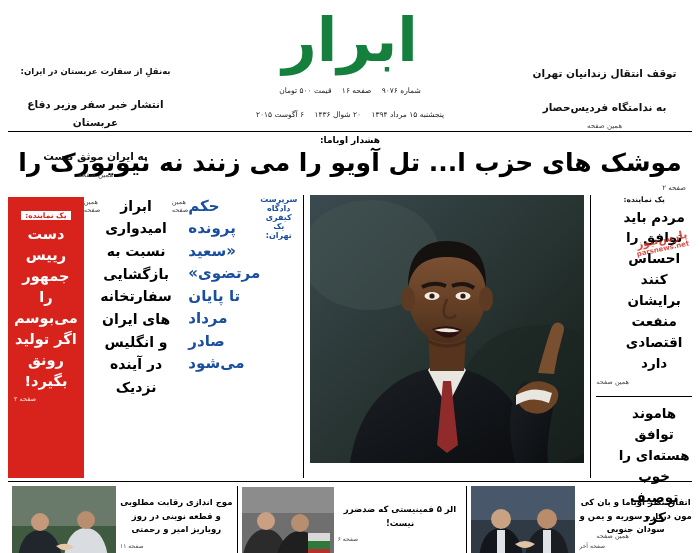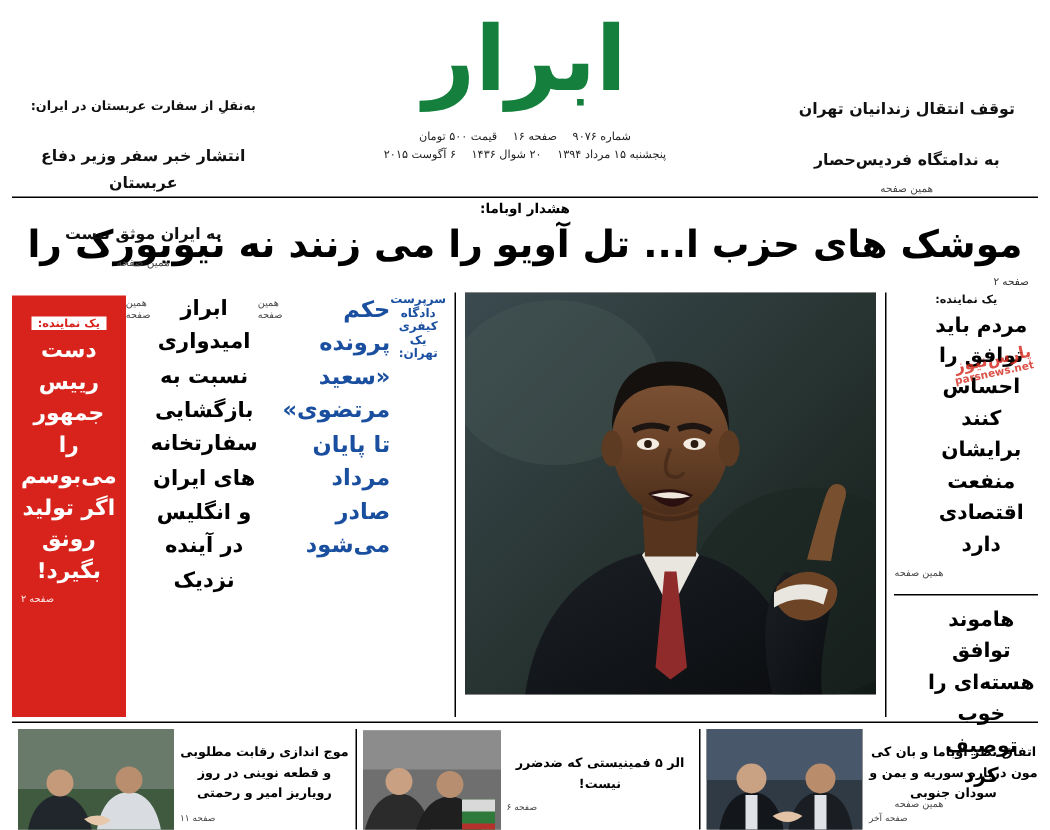--- a/index.html
+++ b/index.html
@@ -184,21 +184,21 @@
     color: #1a4fa0;
     font-size: 8px;
     font-weight: bold;
     text-align: center;
     margin-bottom: 3px;
   }
   .blue-title {
     color: #1a4fa0;
     font-size: 15px;
     font-weight: bold;
-    text-align: right;
+    text-align: left;
     line-height: 1.5;
   }
   .black-title {
     font-size: 14px;
     font-weight: bold;
     text-align: center;
     line-height: 1.62;
   }
   .src-left {
     font-size: 6.5px;
@@ -299,21 +299,21 @@
       <div class="tiny">همین صفحه</div>
     </div>
 
     <div class="mast-center">
       <div class="logo">ابرار</div>
       <div class="mast-meta">
         <span>شماره ۹۰۷۶</span>
         <span>صفحه ۱۶</span>
         <span>قیمت ۵۰۰ تومان</span>
       </div>
-      <div class="mast-meta" style="margin-top:3px;">
+      <div class="mast-meta" style="margin-top:15px;">
         <span>پنجشنبه ۱۵ مرداد ۱۳۹۴</span>
         <span>۲۰ شوال ۱۴۳۶</span>
         <span>۶ آگوست ۲۰۱۵</span>
       </div>
     </div>
 
     <div class="mast-side">
       <div class="line" style="font-size:8.5px;">به‌نقلِ از سفارت عربستان در ایران:</div>
       <div class="line">انتشار خبر سفر وزیر دفاع عربستان</div>
       <div class="line">به ایران موثق نیست</div>

